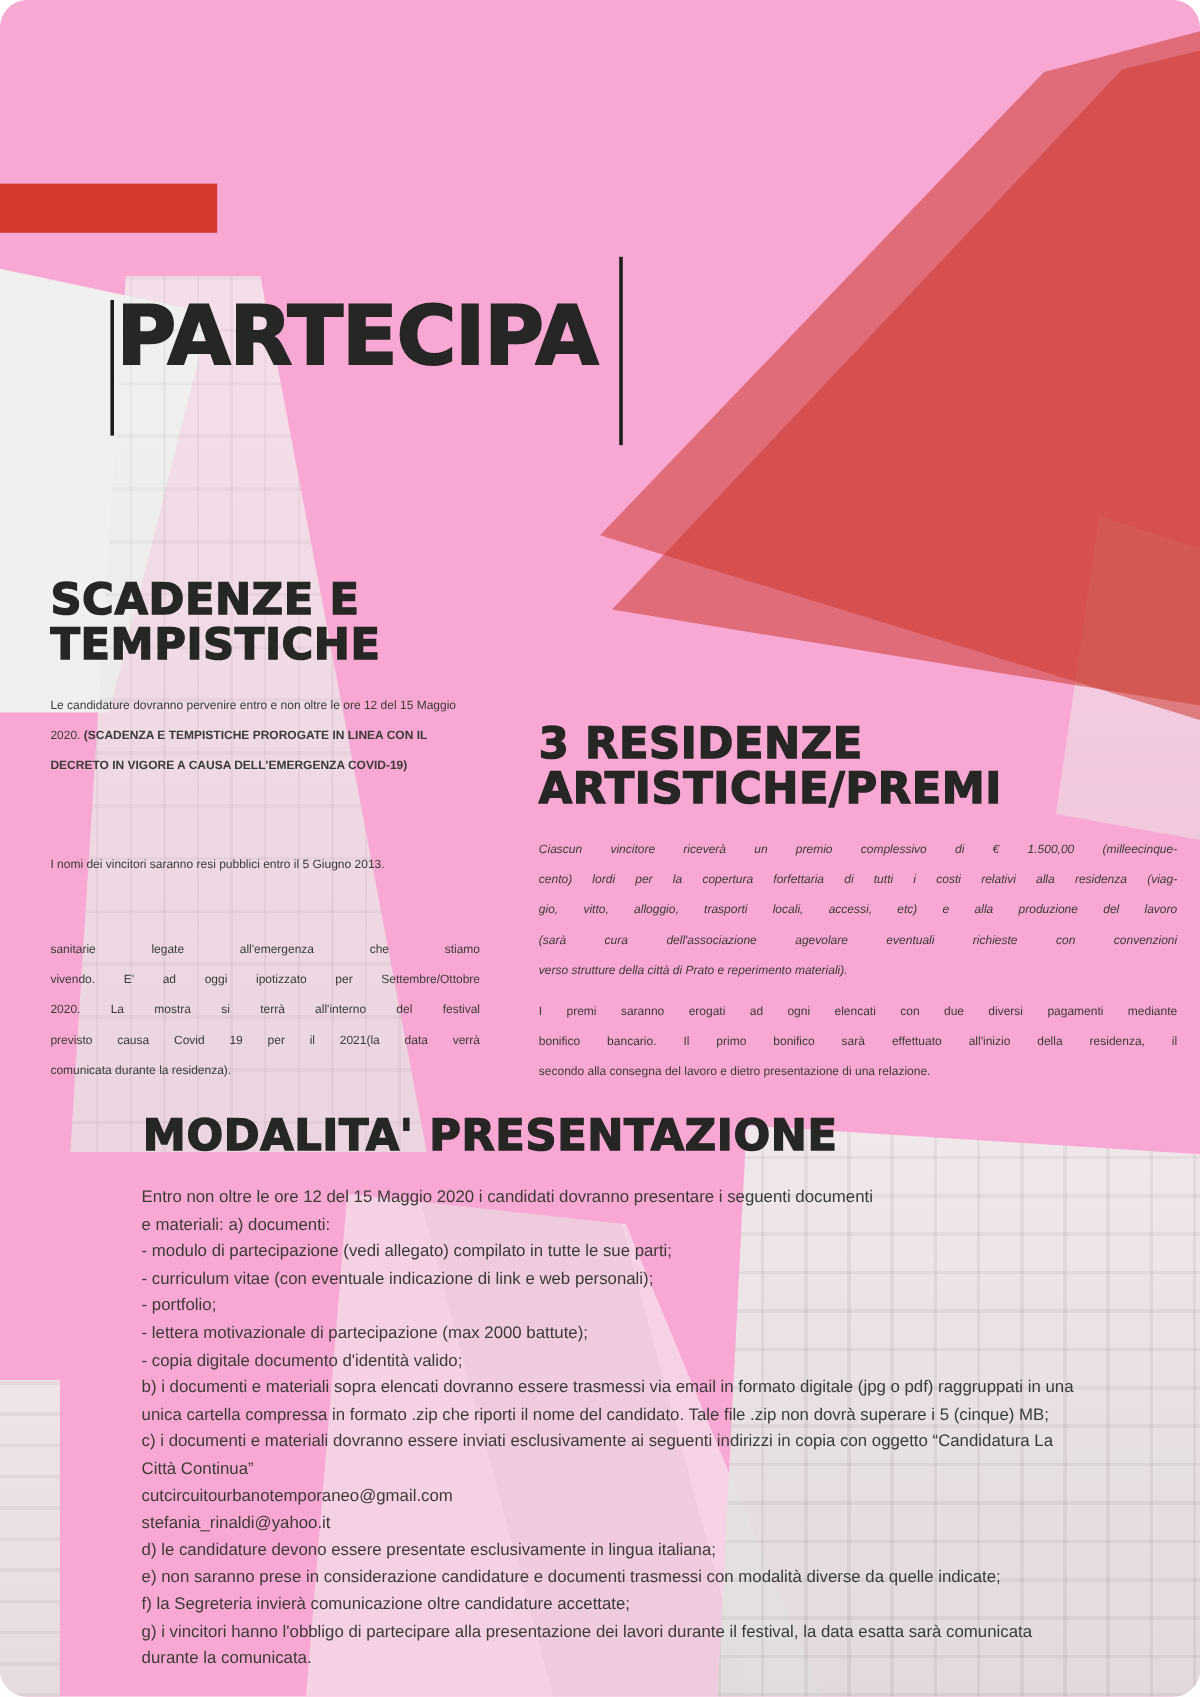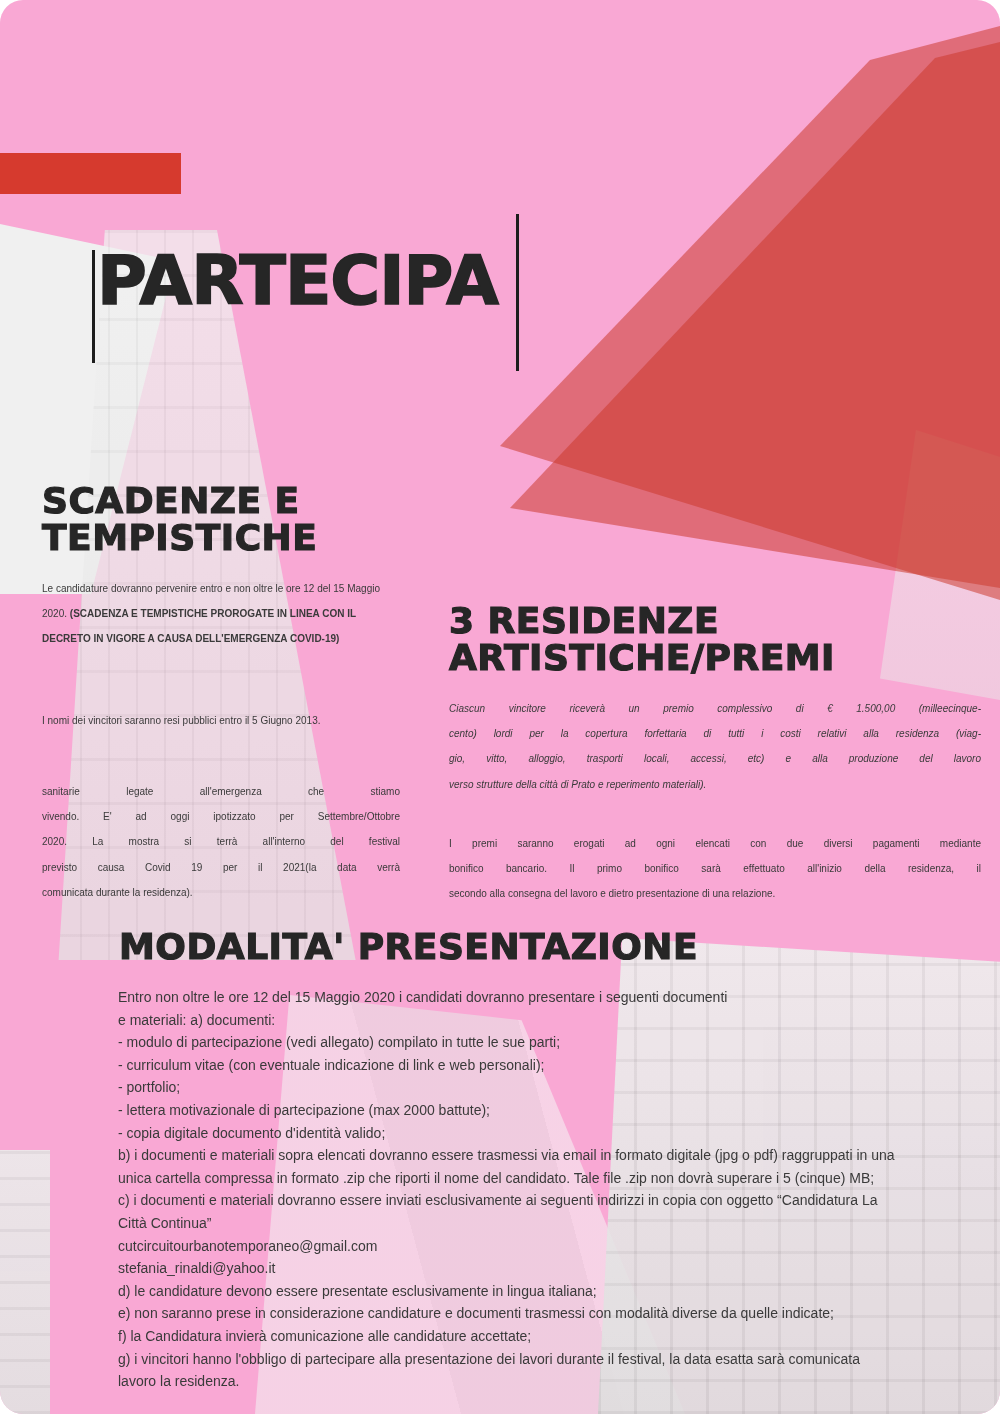--- a/index.html
+++ b/index.html
@@ -108,20 +108,21 @@
     </div>
 
   <div class="content sec-residenze-h">
     <h2 class="chunky"><span>3 RESIDENZE</span><br>
     <span>ARTISTICHE/PREMI</span></h2>
   </div>
   <div class="content body-text res-p1">
       <div class="jl">Ciascun vincitore riceverà un premio complessivo di € 1.500,00 (milleecinque-</div>
       <div class="jl">cento) lordi per la copertura forfettaria di tutti i costi relativi alla residenza (viag-</div>
       <div class="jl">gio, vitto, alloggio, trasporti locali, accessi, etc) e alla produzione del lavoro</div>
+      <div class="jl">(sarà cura dell'associazione agevolare eventuali richieste con convenzioni</div>
       <div class="jl last">verso strutture della città di Prato e reperimento materiali).</div>
     </div>
   <div class="content body-text res-p2">
       <div class="jl">I premi saranno erogati ad ogni elencati con due diversi pagamenti mediante</div>
       <div class="jl">bonifico bancario. Il primo bonifico sarà effettuato all'inizio della residenza, il</div>
       <div class="jl last">secondo alla consegna del lavoro e dietro presentazione di una relazione.</div>
     </div>
 
   <div class="content sec-modalita-h">
     <h2 class="chunky">MODALITA' PRESENTAZIONE</h2>
@@ -135,18 +136,18 @@
       <div class="ml">- lettera motivazionale di partecipazione (max 2000 battute);</div>
       <div class="ml">- copia digitale documento d'identità valido;</div>
       <div class="ml">b) i documenti e materiali sopra elencati dovranno essere trasmessi via email in formato digitale (jpg o pdf) raggruppati in una</div>
       <div class="ml">unica cartella compressa in formato .zip che riporti il nome del candidato. Tale file .zip non dovrà superare i 5 (cinque) MB;</div>
       <div class="ml">c) i documenti e materiali dovranno essere inviati esclusivamente ai seguenti indirizzi in copia con oggetto “Candidatura La</div>
       <div class="ml">Città Continua”</div>
       <div class="ml">cutcircuitourbanotemporaneo@gmail.com</div>
       <div class="ml">stefania_rinaldi@yahoo.it</div>
       <div class="ml">d) le candidature devono essere presentate esclusivamente in lingua italiana;</div>
       <div class="ml">e) non saranno prese in considerazione candidature e documenti trasmessi con modalità diverse da quelle indicate;</div>
-      <div class="ml">f)  la Candidatura invierà comunicazione alle candidature accettate;</div>
+      <div class="ml">f)  la Segreteria invierà comunicazione oltre candidature accettate;</div>
       <div class="ml">g) i vincitori hanno l'obbligo di partecipare alla presentazione dei lavori durante il festival, la data esatta sarà comunicata</div>
-      <div class="ml last">lavoro la residenza.</div>
+      <div class="ml last">durante la comunicata.</div>
     </div>
 
 </div>
 
 </body></html>

